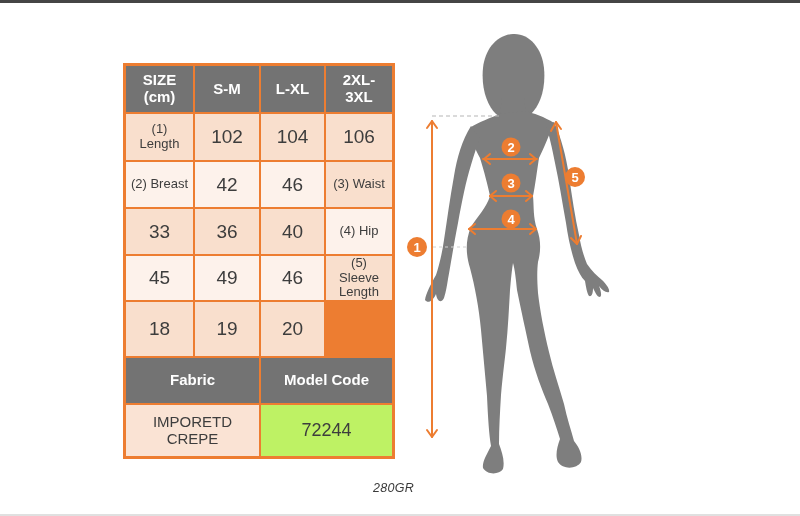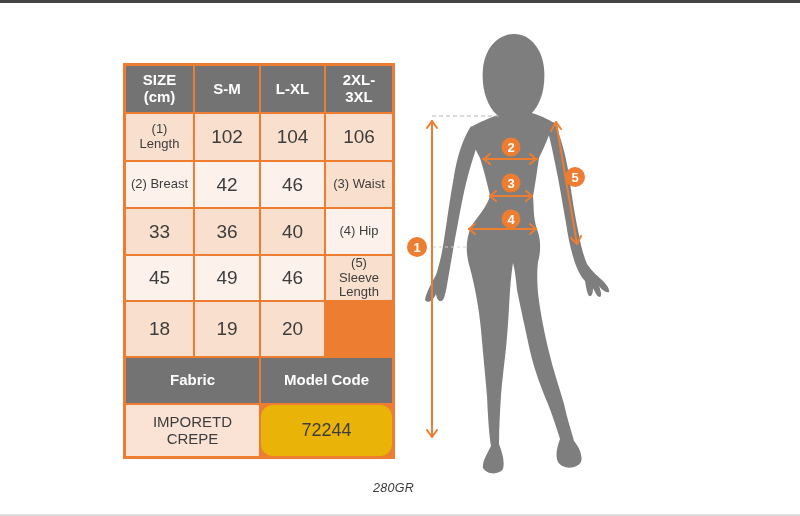--- a/index.html
+++ b/index.html
@@ -24,21 +24,21 @@
     display:flex;align-items:center;justify-content:center;
     text-align:center;white-space:pre-line;line-height:1.12;
     color:#3D3D3D;
   }
   .head{background:#737373;color:#ffffff;font-weight:bold;font-size:15px;}
   .lab{font-size:13px;}
   .val{font-size:19px;text-align:center;}
   .rodd{background:#F9DFCD;}
   .reven{background:#FDF2EB;}
   .fabv{background:#FAE3D4;font-size:15px;}
-  .modelv{background:#eab308;font-size:18px;border-radius:12px;}
+  .modelv{background:#bef264;font-size:18px;}
   .span-left{grid-column:1/3;}
   .span-right{grid-column:3/5;}
 
   
   .diagram-svg{position:absolute;left:400px;top:15px;width:215px;height:475px;}
   .weight-note{
     position:absolute;left:342px;top:481px;width:72px;text-align:right;
     font-size:12.5px;color:#3a3a3a;letter-spacing:.3px;font-style:italic;
   }
 </style>

